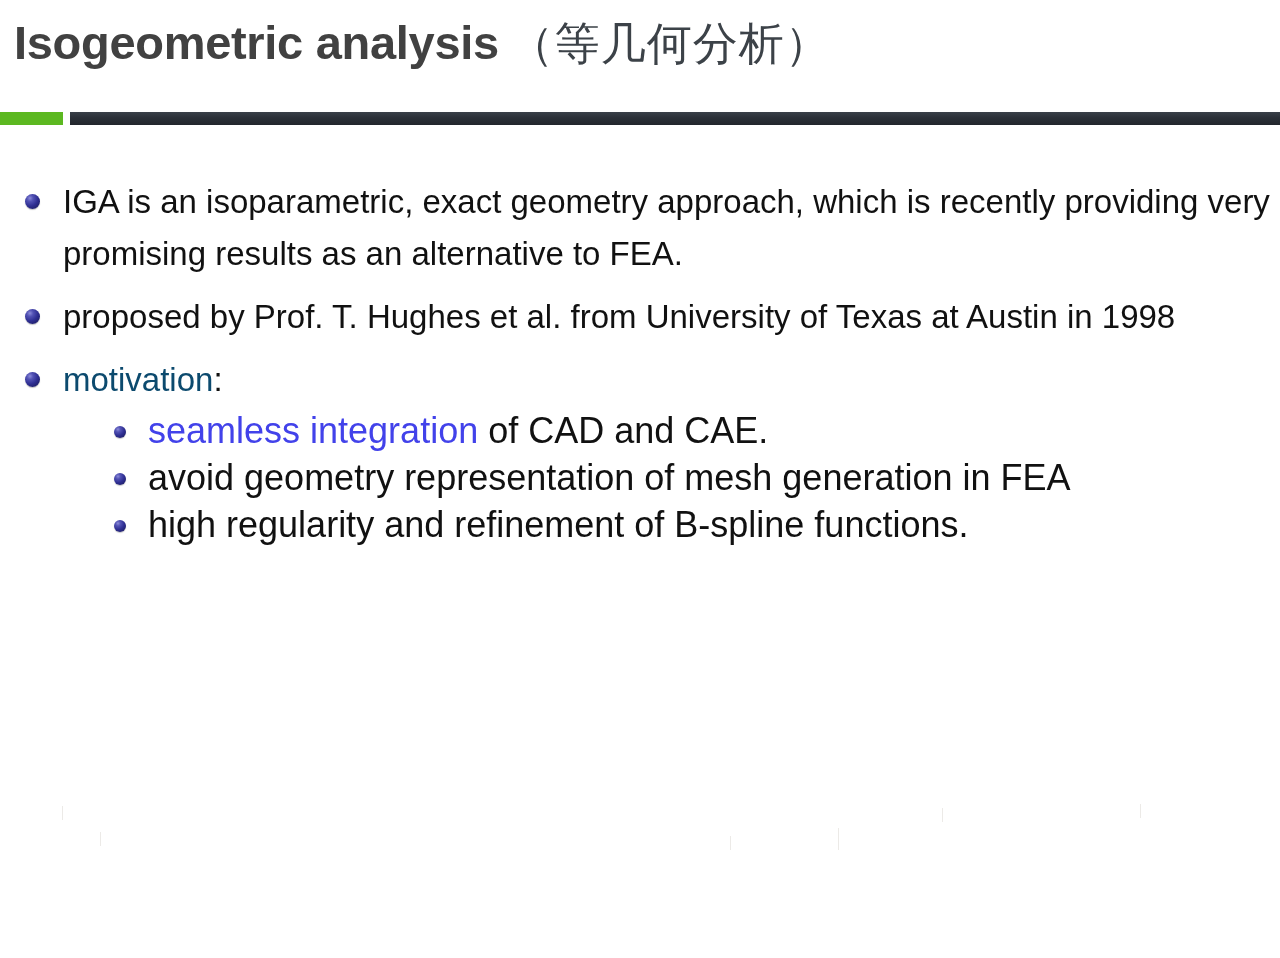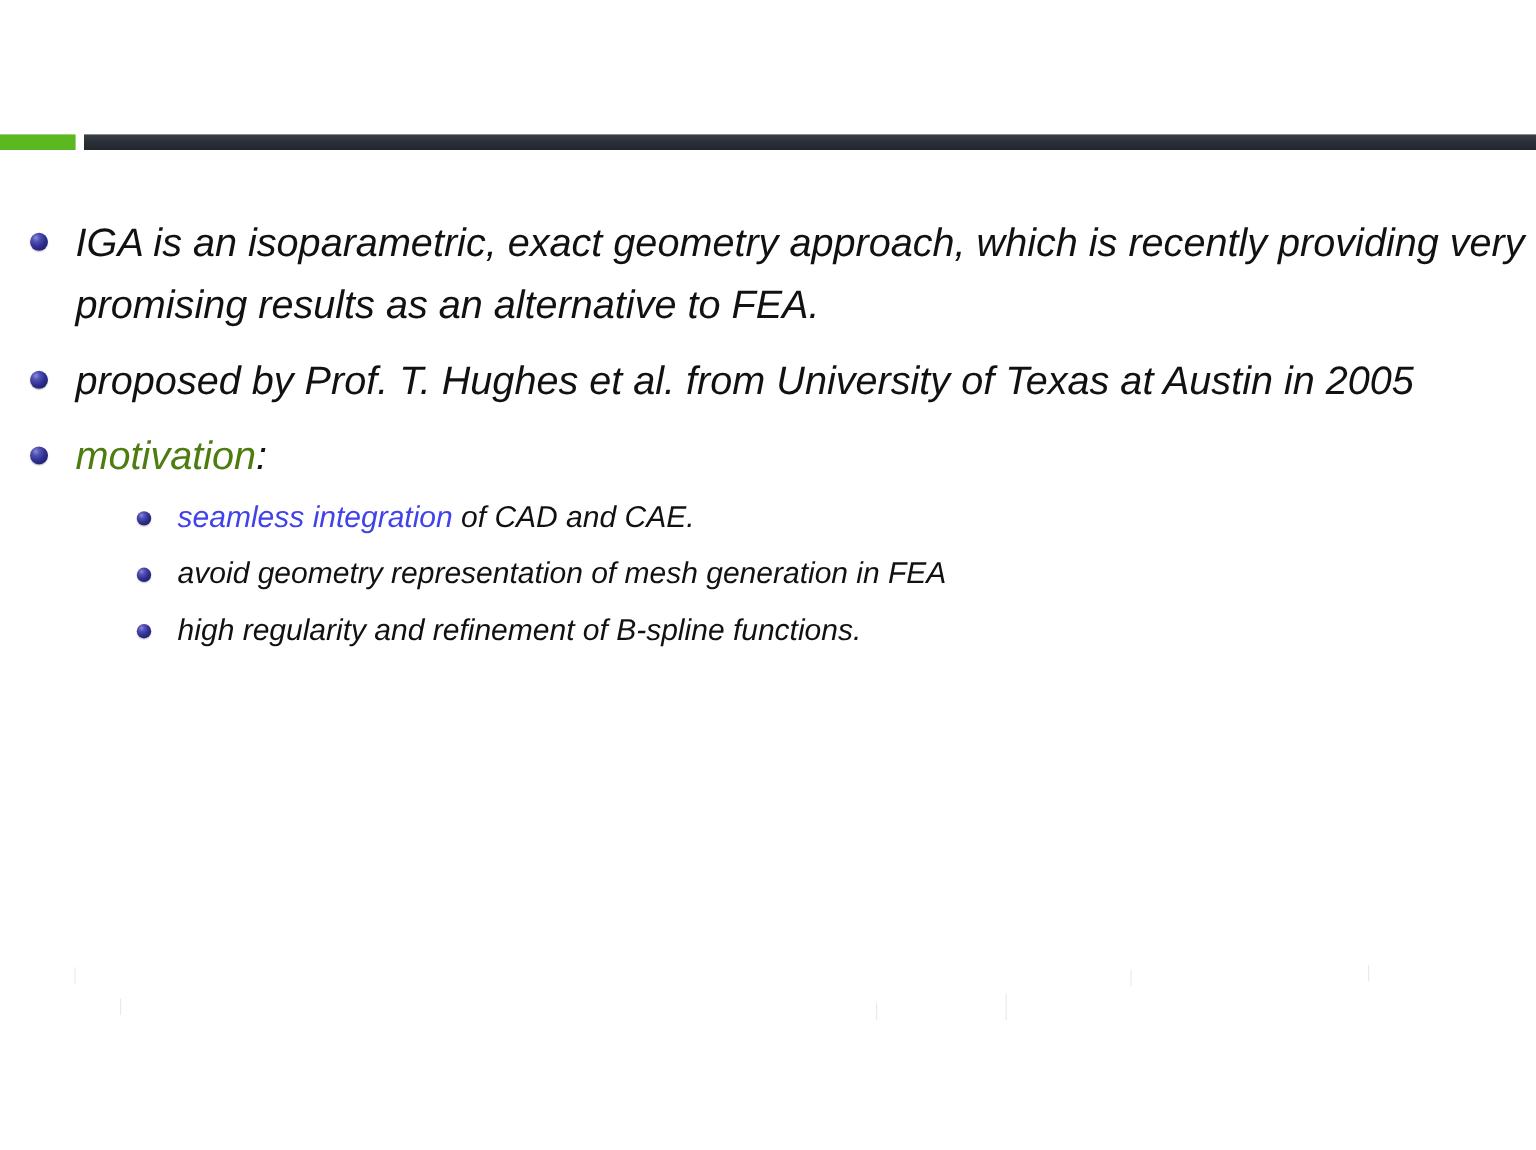--- a/index.html
+++ b/index.html
@@ -73,21 +73,20 @@
     position: absolute;
     left: 0;
     top: 176px;
     width: 1280px;
   }
 
   ul.level1 {
     list-style: none;
     margin: 0;
     padding: 0;
-    font-style: italic;
   }
   li.l1 {
     position: relative;
     padding-left: 63px;
     margin: 0 0 11px 0;
     font-size: 33px;
     line-height: 52px;
     color: #111111;
     max-width: 1272px;
   }
@@ -112,37 +111,37 @@
   
   ul.level2 {
     list-style: none;
     margin: 2px 0 6px 0;
     padding: 0;
   }
   li.l2 {
     position: relative;
     padding-left: 85px;
     margin: 0 0 1px 0;
-    font-size: 25px;
+    font-size: 36px;
     line-height: 46px;
     color: #111111;
   }
   .bullet2 {
     position: absolute;
     left: 51px;
     top: 18px;
     width: 12px;
     height: 12px;
     border-radius: 50%;
     background:
       radial-gradient(circle at 33% 28%, #8a8ad8 0%, #5252b4 22%, #2f2f93 52%, #21216e 78%, #16164c 100%);
     box-shadow: 0 1px 1px rgba(0,0,0,0.22);
   }
 
-  .em-red  { color: #4d7c0f; }
+  .em-red  { color: #0c4a6e; }
   .em-blue { color: #4242ea; }
   .plain   { color: #111111; }
 
   
   .speckles {
     position: absolute;
     left: 0;
     top: 800px;
     width: 1280px;
     height: 60px;
@@ -154,35 +153,39 @@
     width: 1px;
     height: 14px;
     background: rgba(150,140,120,0.18);
   }
 </style>
 </head>
 <body>
 
 <div class="slide">
 
+  <div class="title-row">
+    <span class="title-en">Isogeometric analysis</span>
+    <span class="title-zh">（等几何分析）</span>
+  </div>
 
   <div class="rule-green"></div>
   <div class="rule-dark"></div>
 
   <div class="body">
     <ul class="level1">
 
       <li class="l1">
         <span class="bullet1"></span>
         <span class="btxt plain">IGA is an isoparametric, exact geometry approach, which is recently providing very promising results as an alternative to FEA.</span>
       </li>
 
       <li class="l1">
         <span class="bullet1"></span>
-        <span class="btxt plain">proposed by Prof. T. Hughes et al. from University of Texas at Austin in 2005</span>
+        <span class="btxt plain">proposed by Prof. T. Hughes et al. from University of Texas at Austin in 1998</span>
       </li>
 
       <li class="l1">
         <span class="bullet1"></span>
         <span class="btxt"><span class="em-red">motivation</span><span class="plain">:</span></span>
 
         <ul class="level2">
           <li class="l2">
             <span class="bullet2"></span>
             <span class="em-blue">seamless integration</span><span class="plain"> of CAD and CAE.</span>

